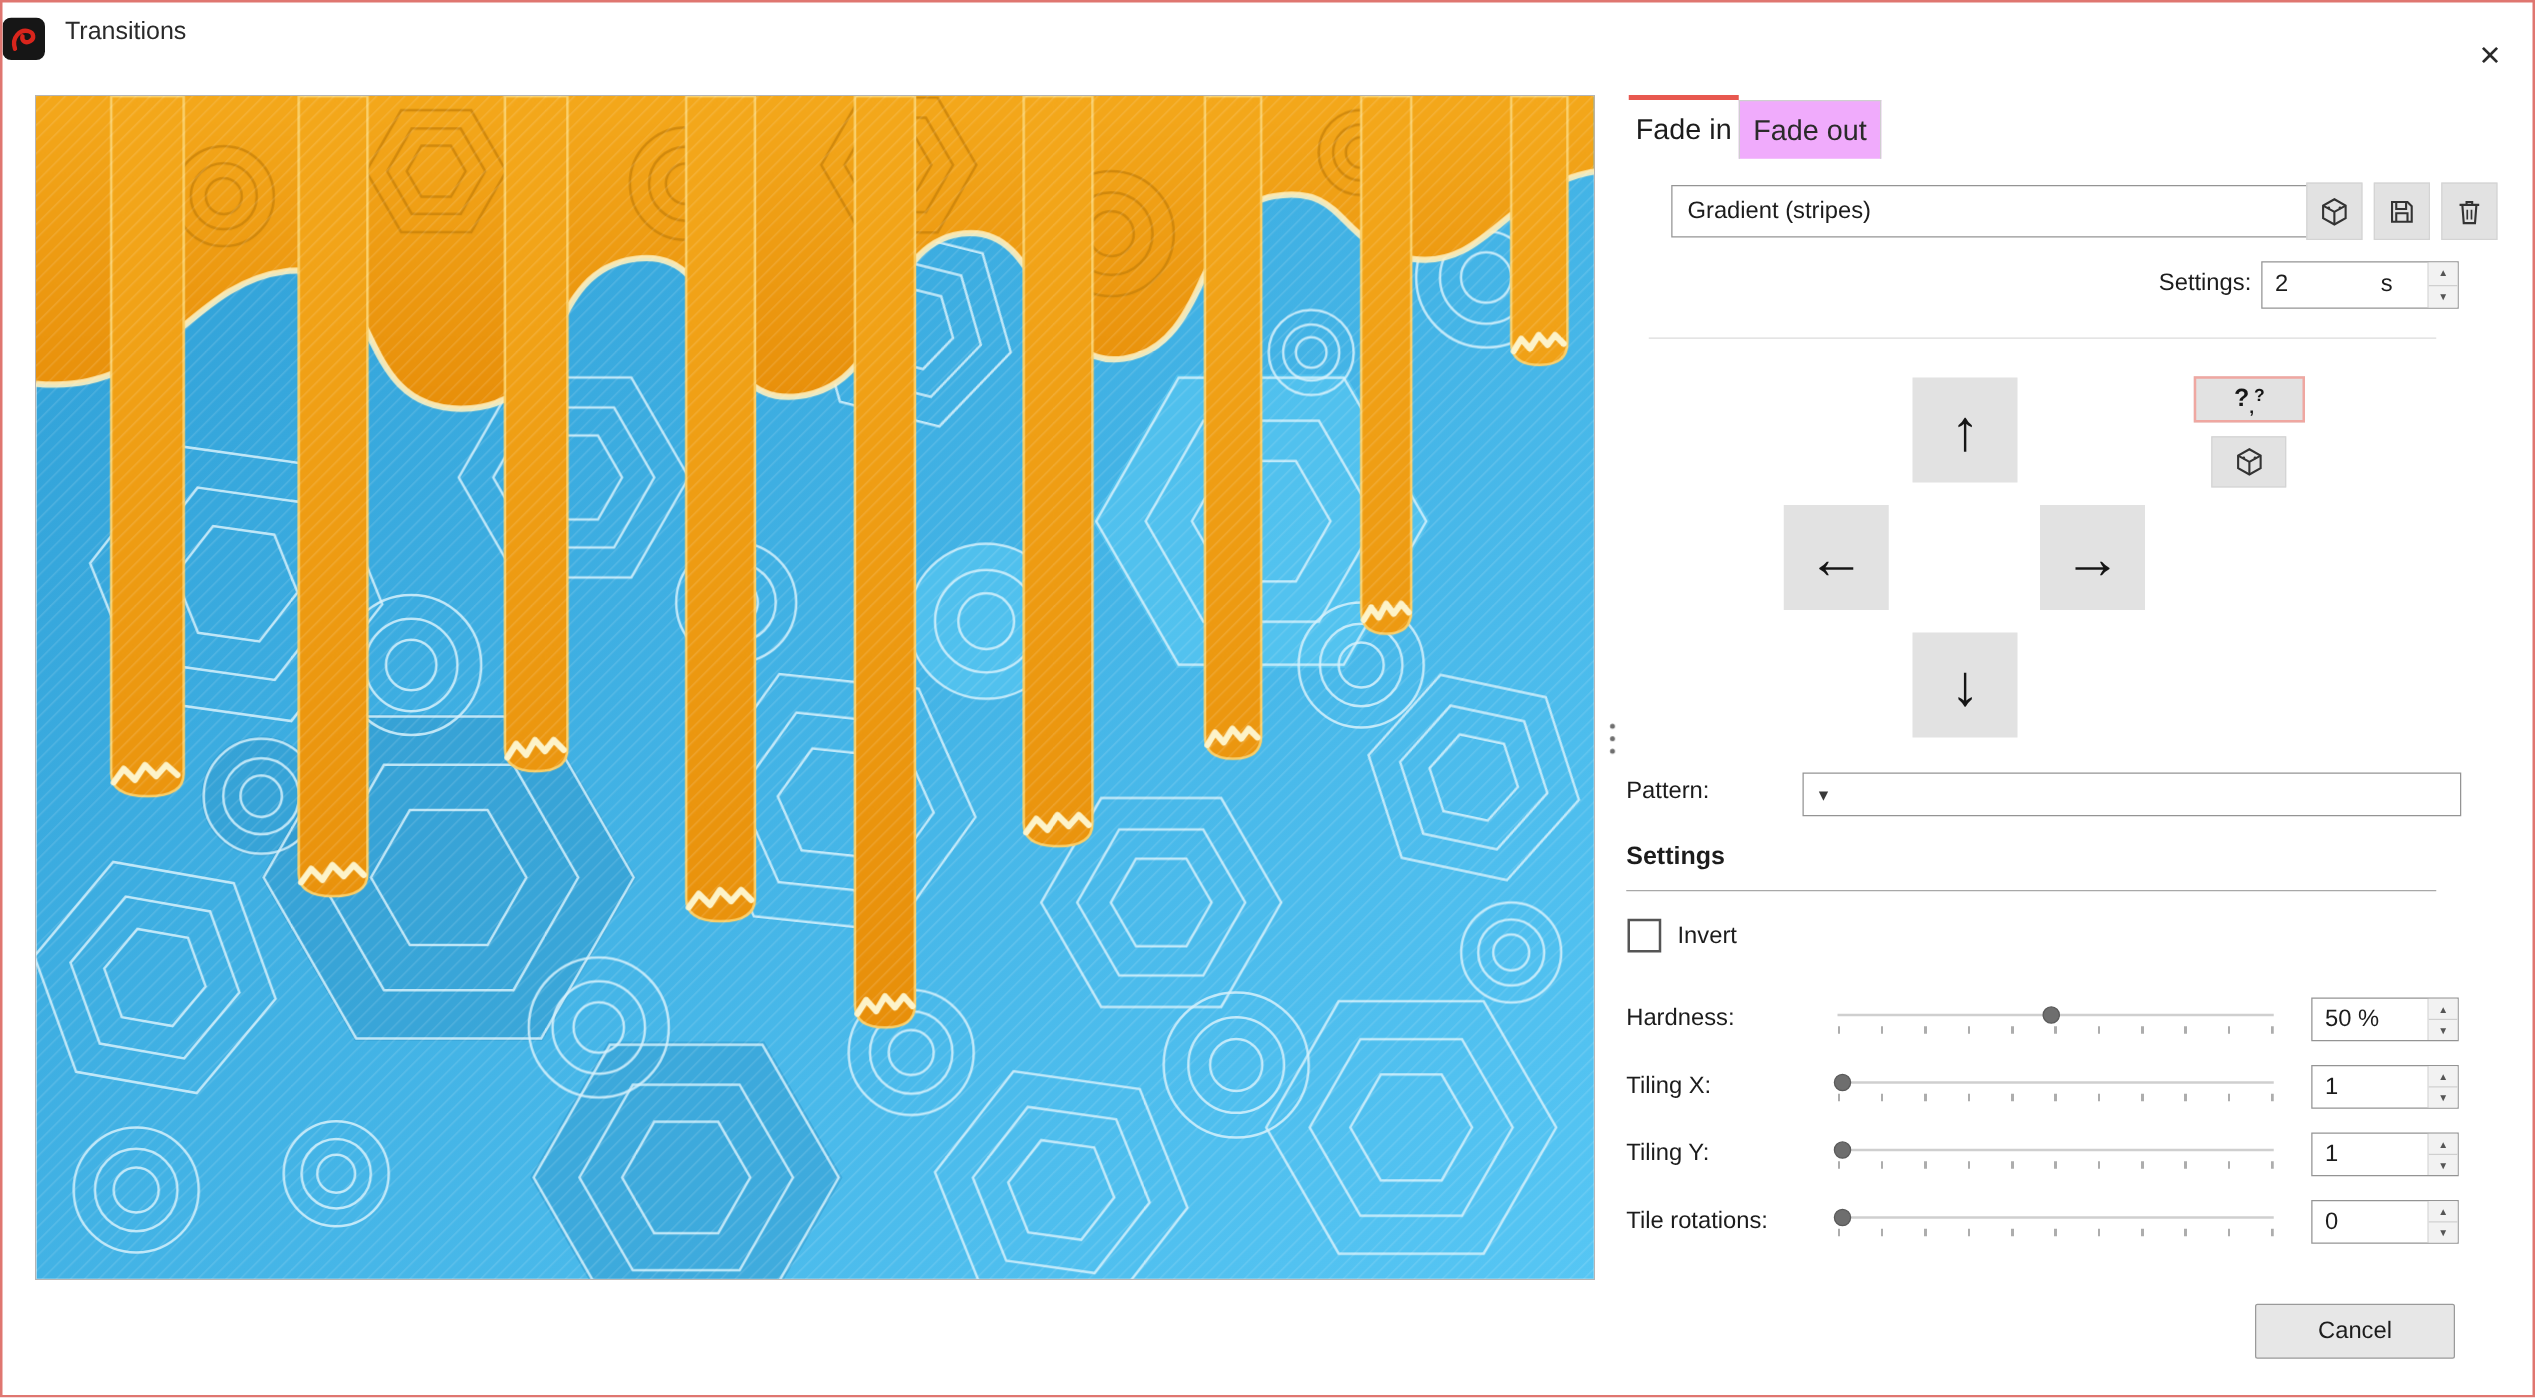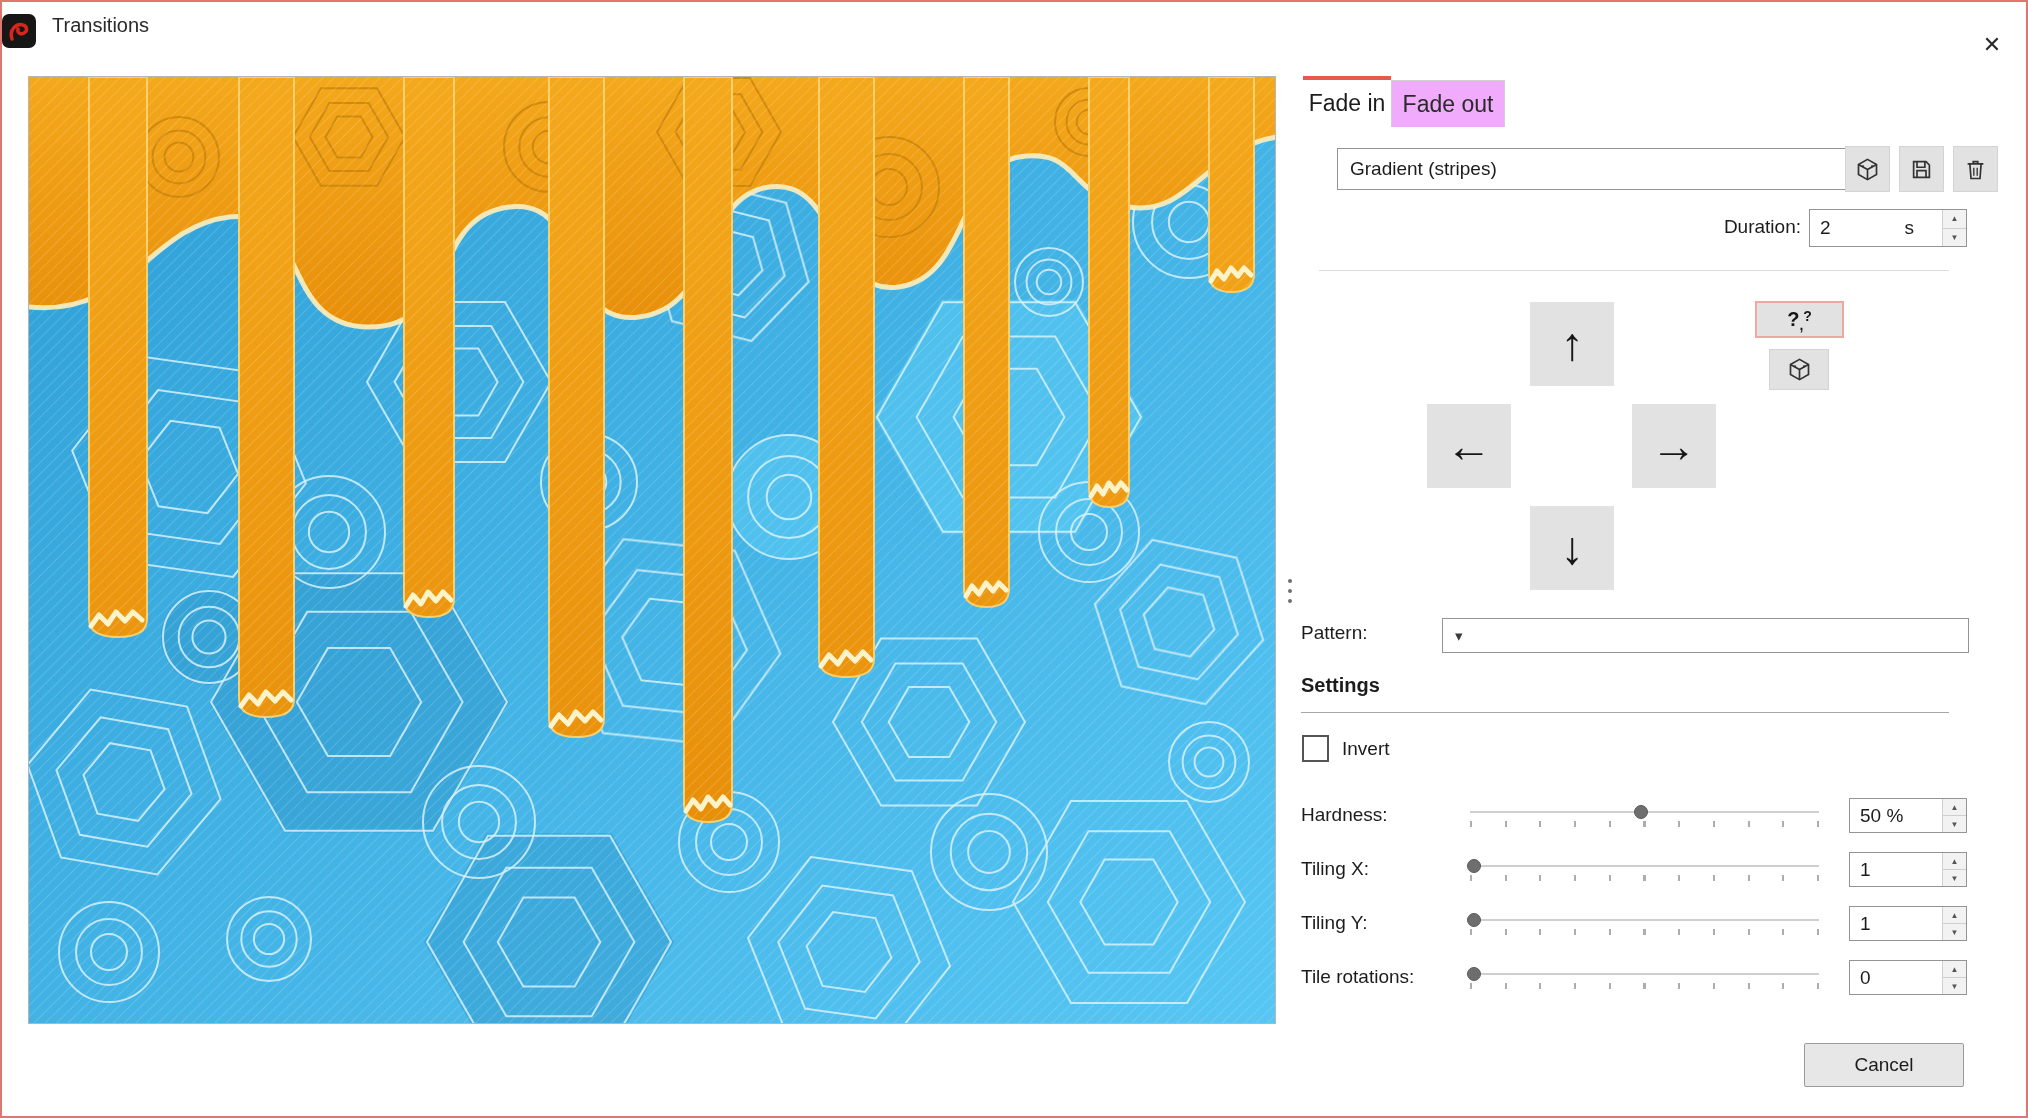--- a/index.html
+++ b/index.html
@@ -254,21 +254,21 @@
       </svg>
     </button>
     <button class="iconbtn btn-trash">
       <svg viewBox="0 0 24 24">
         <path d="M5 7h14M10 7V5h4v2" fill="none" stroke="#333" stroke-width="1.5"></path>
         <path d="M7 7l1 13h8l1-13" fill="none" stroke="#333" stroke-width="1.5"></path>
         <path d="M10.5 10.5v7M13.5 10.5v7" stroke="#333" stroke-width="1.2"></path>
       </svg>
     </button>
 
-    <div class="dur-label">Duration:</div>
+    <div class="dur-label">Settings:</div>
     <div class="spin dur-spin">
       <span class="spin-val">2</span>
       <span class="dur-unit">s</span>
       <span class="spin-btns">
         <button class="sb">
             <span>▲</span>
           </button>
         <button class="sb">
             <span>▼</span>
           </button>

